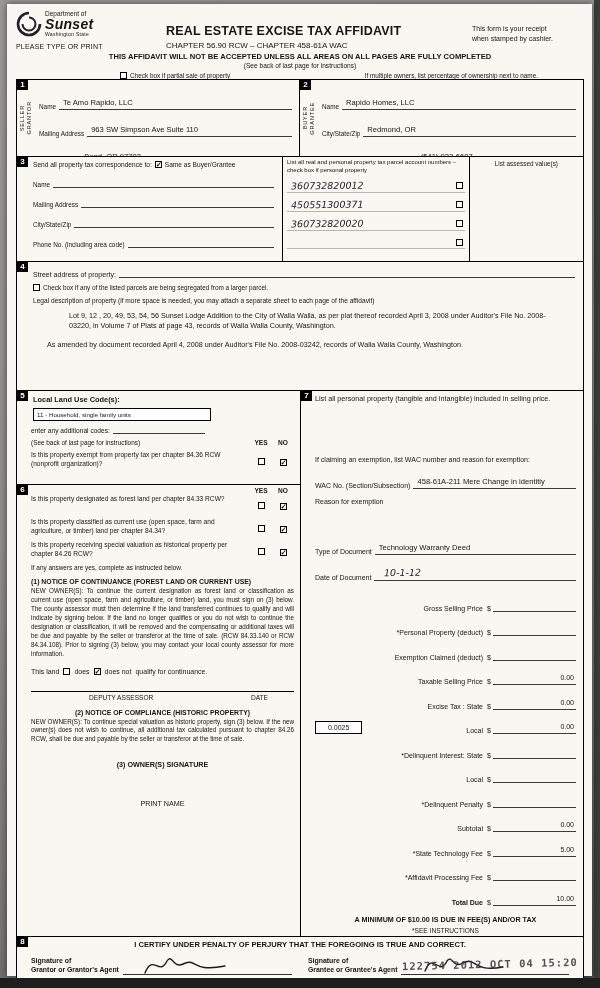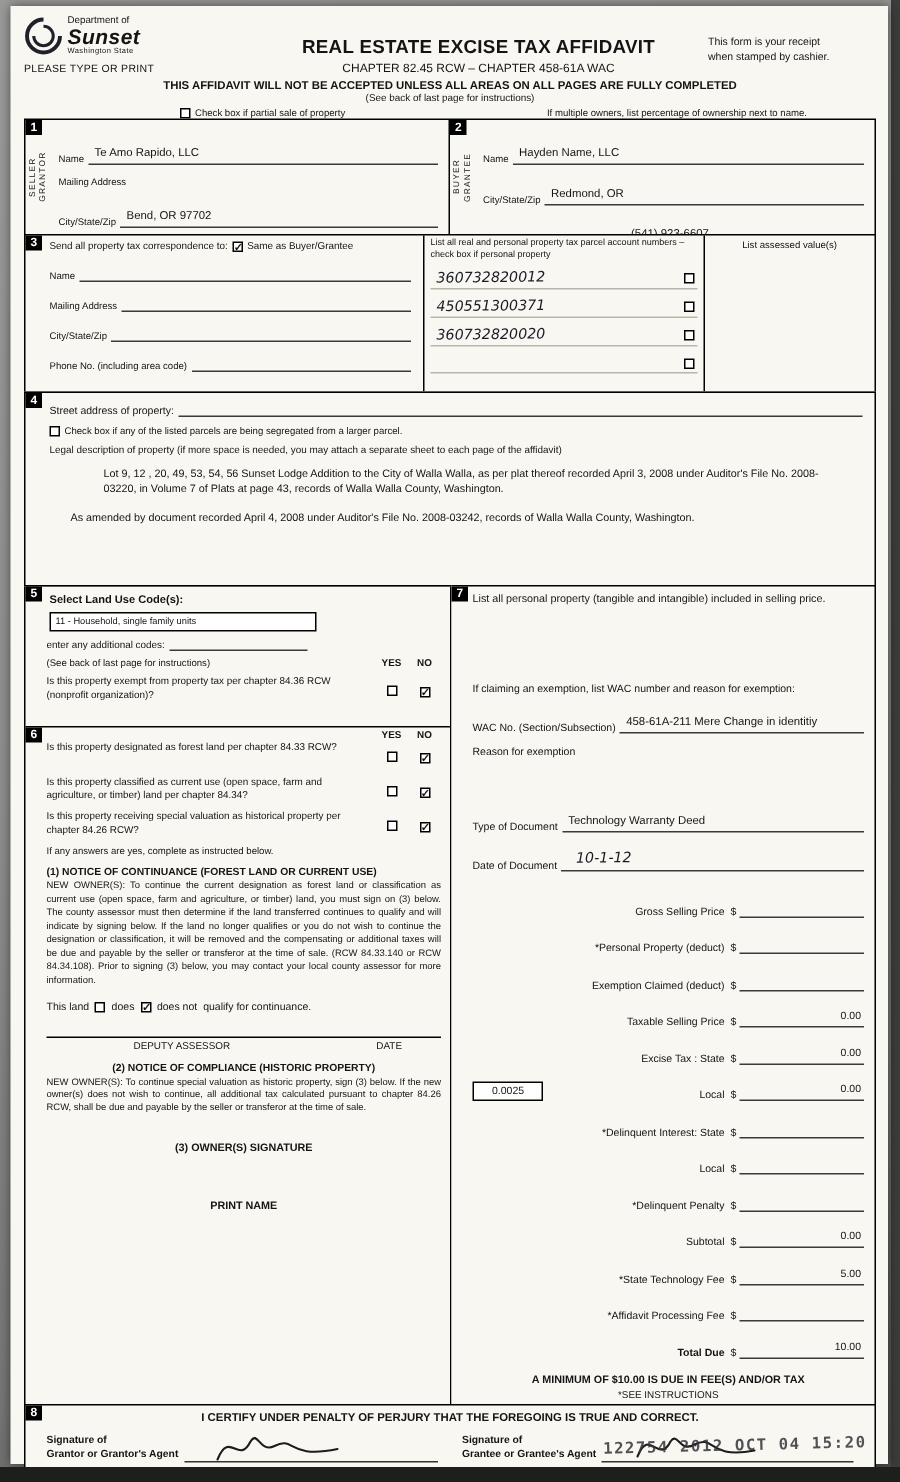--- a/index.html
+++ b/index.html
@@ -20,21 +20,21 @@
 
   
   .hdr { display:flex; align-items:flex-start; }
   .hdr-left { width:150px; }
   .logo-row { display:flex; align-items:center; gap:3px; }
   .logo { flex:0 0 auto; }
   .dept1 { font-size:6.5px; }
   .dept2 { font-size:14px; font-weight:bold; font-style:italic; letter-spacing:.3px; line-height:1; }
   .dept3 { font-size:5px; letter-spacing:.3px; }
   .type-print { font-size:7px; margin-top:6px; letter-spacing:.2px; }
-  .hdr-center { flex:1; text-align:center; padding-top:14px; }
+  .hdr-center { flex:1; padding-top:14px; }
   .title { font-size:12.5px; font-weight:bold; letter-spacing:.2px; }
   .chapter { font-size:8px; margin-top:3px; }
   .hdr-right { width:112px; font-size:7px; text-align:left; padding-top:14px; line-height:1.4; }
   .warning { text-align:center; font-size:7.6px; font-weight:bold; margin-top:2px; }
   .seeback { text-align:center; font-size:6.6px; margin-top:1px; }
   .partial-row { display:flex; justify-content:space-between; padding:3px 46px 1px 104px; align-items:center; }
   .pr-left { display:flex; align-items:center; gap:3px; }
 
   
   .lbl { font-size:6.4px; }
@@ -98,21 +98,21 @@
   .qtext { flex:1; font-size:6.6px; line-height:1.35; padding-right:4px; }
   .seeyn { display:flex; align-items:flex-end; margin-top:5px; }
   .seeyn .lbl { flex:1; }
   .n-title { font-size:6.9px; font-weight:bold; margin-top:7px; }
   .n-text { font-size:6.3px; line-height:1.42; margin-top:2px; text-align:justify; }
   .land-row { display:flex; align-items:center; gap:4px; font-size:7px; margin-top:9px; }
   .dep-line { border-bottom:1px solid #000; margin-top:16px; }
   .dep-labels { display:flex; justify-content:space-between; font-size:6.6px; padding:2px 26px 0 58px; }
   .center { text-align:center; }
   .owners-sig { font-size:7.2px; font-weight:bold; margin-top:16px; }
-  .print-name { font-size:7.2px; font-weight:bold; margin-top:30px; }
+  .print-name { font-size:7.2px; font-weight:normal; margin-top:30px; }
 
   
   .s7-intro { display:flex; gap:5px; font-size:7.2px; line-height:1.35; padding-left:0; }
   .gap1 { height:52px; }
   .exmp-lbl { font-size:7px; }
   .sec7 .frow { margin-top:7px; }
   .reason-lbl { font-size:7px; margin-top:9px; }
   .gap2 { height:24px; }
   .money { margin-top:12px; }
   .mrow { display:flex; align-items:flex-end; margin-top:5.5px; }
@@ -154,21 +154,21 @@
         <div class="logo-text">
           <div class="dept1">Department of</div>
           <div class="dept2">Sunset</div>
           <div class="dept3">Washington State</div>
         </div>
       </div>
       <div class="type-print">PLEASE TYPE OR PRINT</div>
     </div>
     <div class="hdr-center">
       <div class="title">REAL ESTATE EXCISE TAX AFFIDAVIT</div>
-      <div class="chapter">CHAPTER 82.45 RCW – CHAPTER 458-61A WAC</div>
+      <div class="chapter">CHAPTER 56.90 RCW – CHAPTER 458-61A WAC</div>
     </div>
     <div class="hdr-right">
       <div>This form is your receipt</div>
       <div>when stamped by cashier.</div>
     </div>
   </div>
   <div class="warning">THIS AFFIDAVIT WILL NOT BE ACCEPTED UNLESS ALL AREAS ON ALL PAGES ARE FULLY COMPLETED</div>
   <div class="seeback">(See back of last page for instructions)</div>
   <div class="partial-row">
     <div class="pr-left">
@@ -184,39 +184,40 @@
       <div class="side">
         <span>SELLER</span>
           <span>GRANTOR</span>
       </div>
       <div class="frow">
           <span class="flabel">Name</span>
           <span class="fill"><span class="v">Te Amo Rapido, LLC</span></span>
         </div>
       <div class="frow">
           <span class="flabel">Mailing Address</span>
+          <span class="fill"><span class="v">963 SW Simpson Ave Suite 110</span></span>
         </div>
       <div class="frow">
           <span class="flabel">City/State/Zip</span>
           <span class="fill"><span class="v">Bend, OR 97702</span></span>
         </div>
       <div class="frow">
           <span class="flabel">Phone No. (including area code)</span>
           <span class="fill"><span class="v">(541) 728-0630</span></span>
         </div>
     </div>
     <div class="half">
       <div class="badge">2</div>
       <div class="side">
         <span>BUYER</span>
           <span>GRANTEE</span>
       </div>
       <div class="frow">
           <span class="flabel">Name</span>
-          <span class="fill"><span class="v">Hayden Name, LLC</span></span>
+          <span class="fill"><span class="v">Rapido Homes, LLC</span></span>
         </div>
       <div class="frow">
           <span class="flabel">City/State/Zip</span>
           <span class="fill"><span class="v">Redmond, OR</span></span>
         </div>
       <div class="frow">
           <span class="flabel">Phone No. (including area code)</span>
           <span class="fill"><span class="v">(541) 923-6607</span></span>
         </div>
     </div>
@@ -283,21 +284,21 @@
     </div>
     <div class="legal-lbl">Legal description of property (if more space is needed, you may attach a separate sheet to each page of the affidavit)</div>
     <div class="legal-txt">Lot 9, 12 , 20, 49, 53, 54, 56 Sunset Lodge Addition to the City of Walla Walla, as per plat thereof recorded April 3, 2008 under Auditor's File No. 2008-03220, in Volume 7 of Plats at page 43, records of Walla Walla County, Washington.</div>
     <div class="amended-txt">As amended by document recorded April 4, 2008 under Auditor's File No. 2008-03242, records of Walla Walla County, Washington.</div>
   </div>
 
   <div class="band">
     <div class="bleft">
       <div class="sec5">
         <div class="badge">5</div>
-        <div class="s5-title">Select Land Use Code(s):</div>
+        <div class="s5-title">Local Land Use Code(s):</div>
         <div class="code-box">11 - Household, single family units</div>
         <div class="addl-row">
           <span>enter any additional codes:</span>
           <span class="addl-fill"></span>
         </div>
         <div class="seeyn">
           <span class="lbl">(See back of last page for instructions)</span>
           <span class="yncol bold" style="font-size:6.6px">YES</span>
           <span class="yncol bold" style="font-size:6.6px">NO</span>
         </div>

